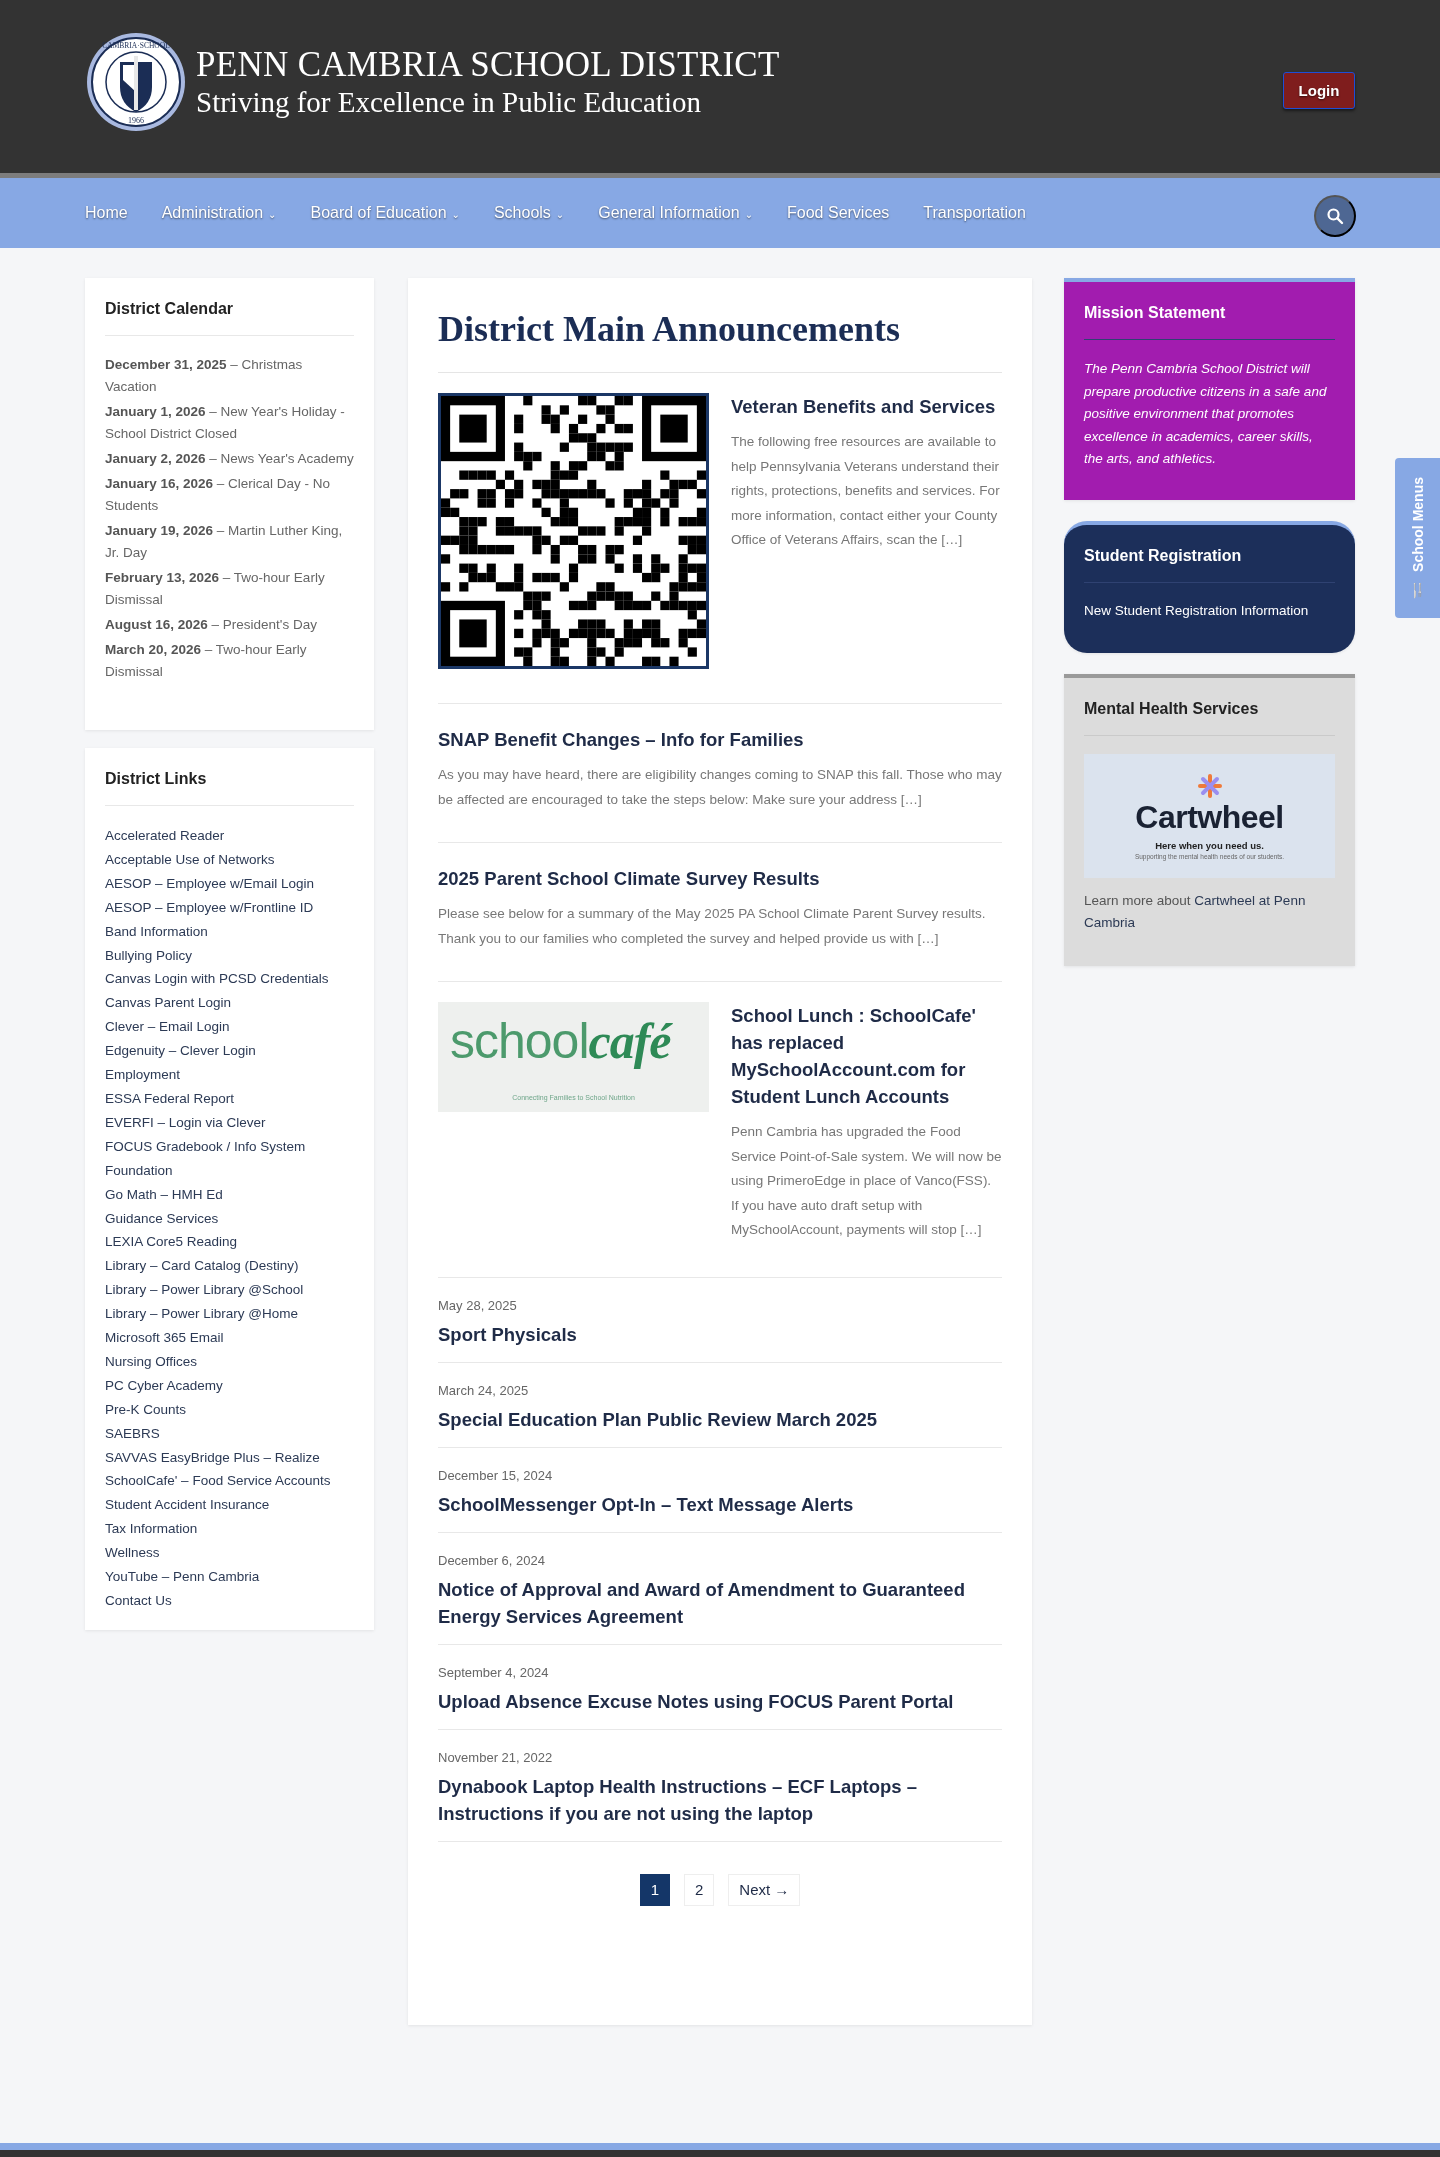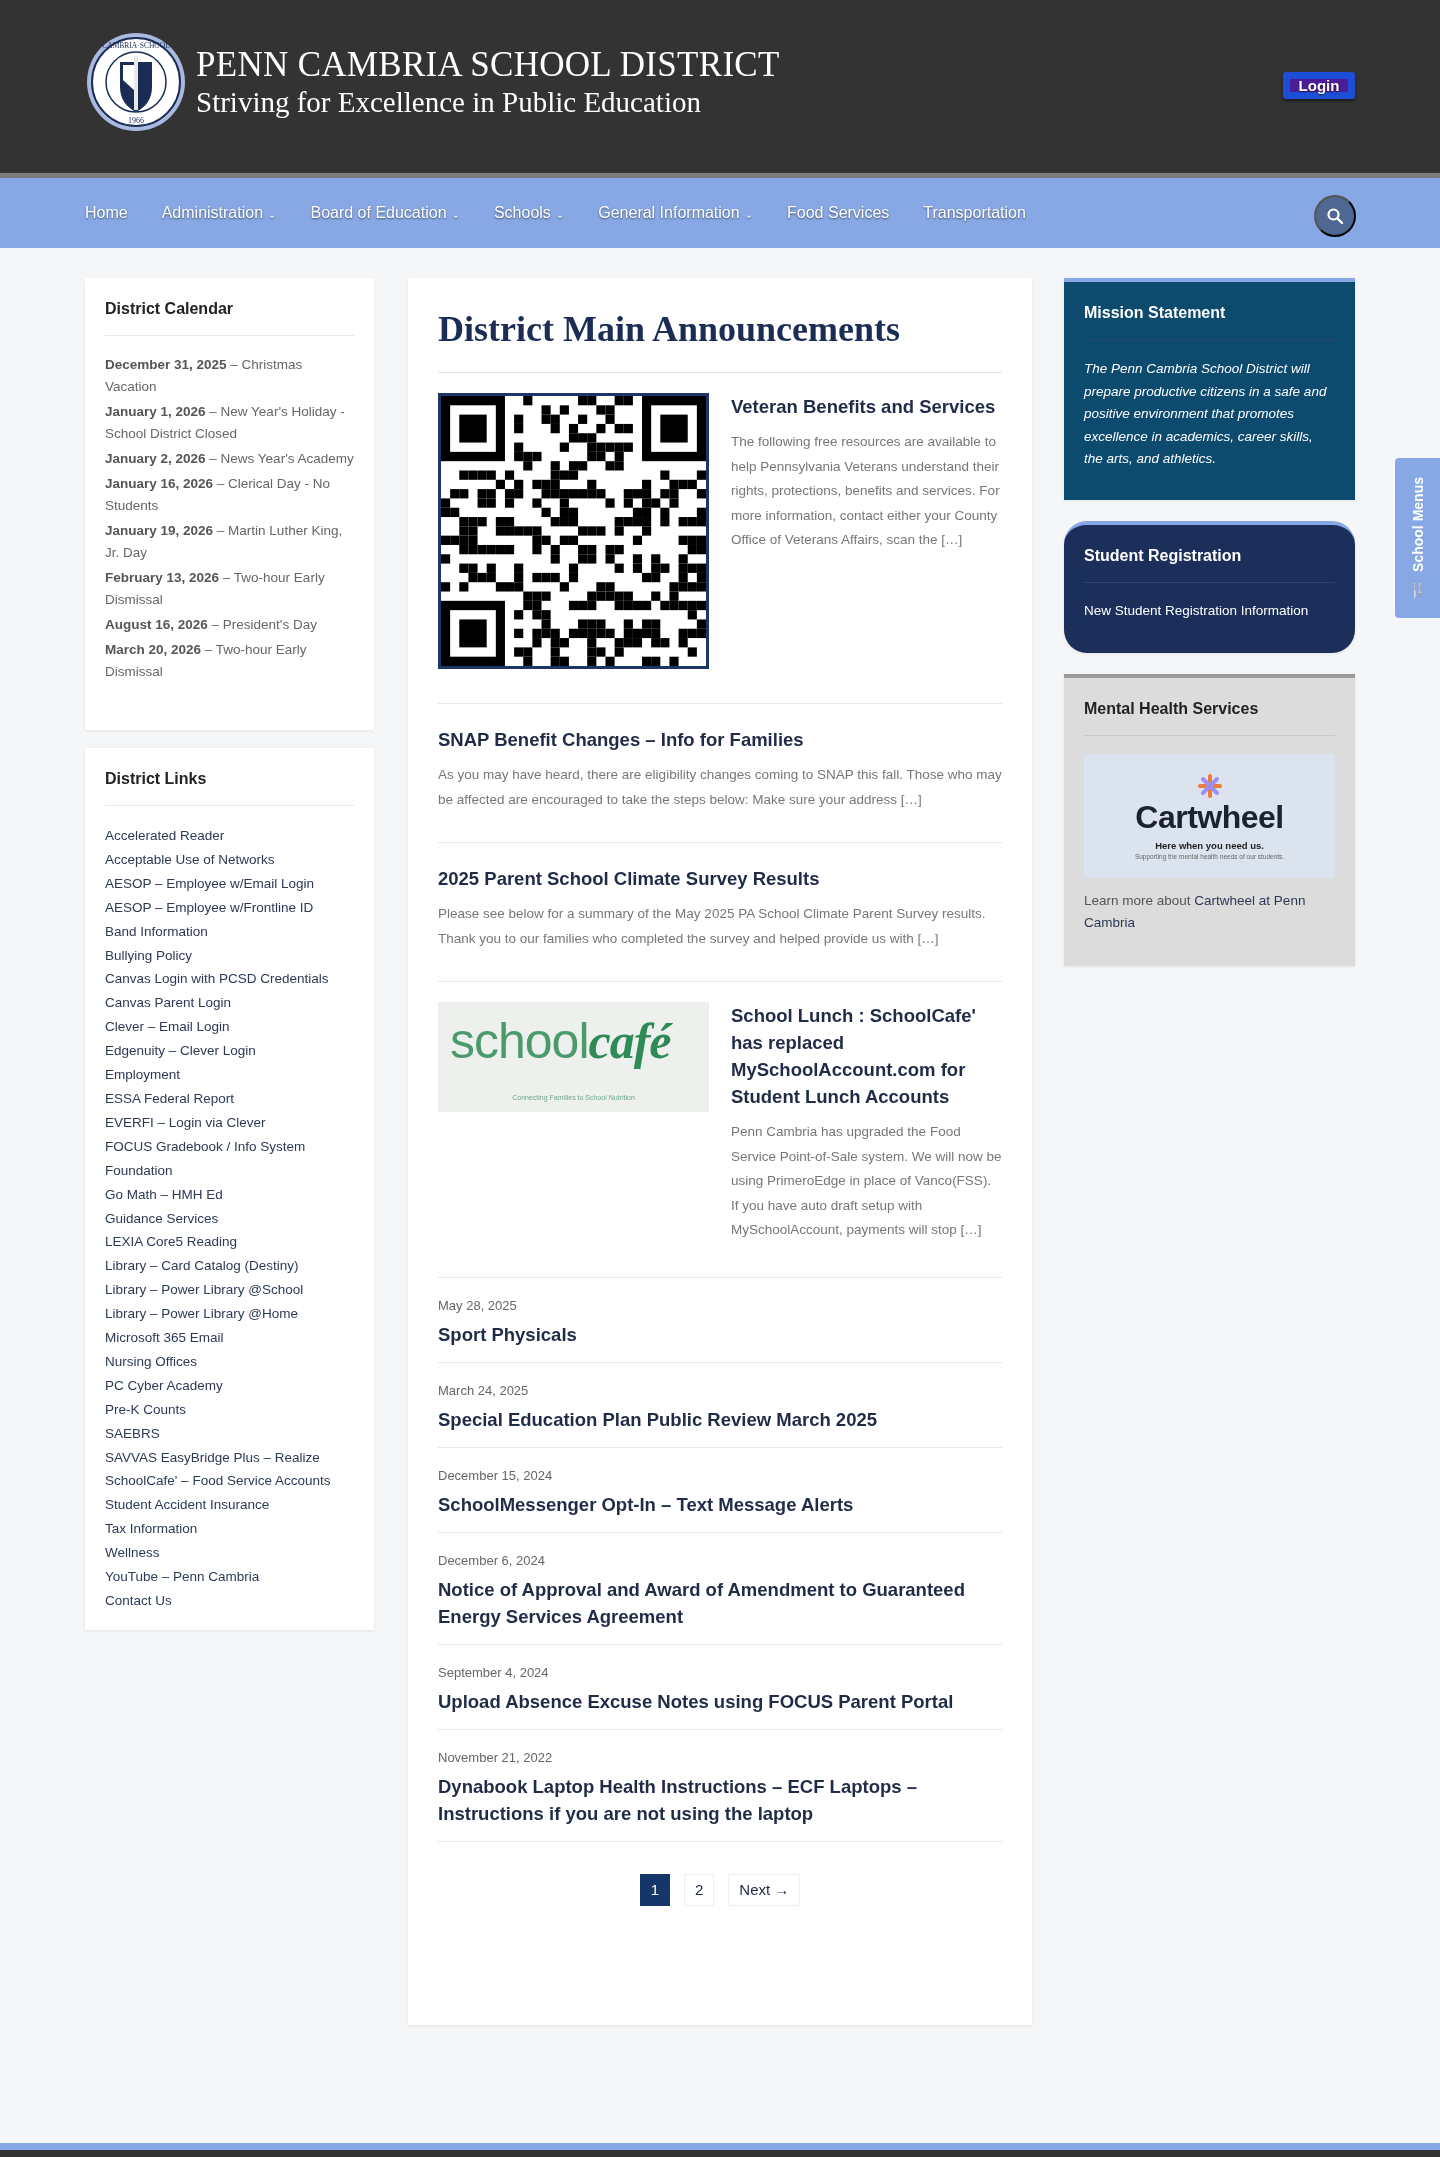--- a/index.html
+++ b/index.html
@@ -7,21 +7,21 @@
   body { background: #f5f6f8; font-family: "Liberation Sans", sans-serif; color: #333; }
   a { text-decoration: none; color: inherit; }
 
   
   .site-header { background: #333333; height: 178px; position: relative; border-bottom: 5px solid #7d7d7d; }
   .brand { position: absolute; left: 86px; top: 32px; display: flex; align-items: center; }
   .seal { width: 100px; height: 100px; }
   .brand-text { margin-left: 10px; color: #fff; font-family: "Liberation Serif", serif; }
   .brand-title { font-size: 35px; letter-spacing: 0.3px; line-height: 40px; }
   .brand-tagline { font-size: 29px; line-height: 34px; }
-  .login-btn { position: absolute; left: 1283px; top: 72px; width: 72px; height: 27px; background: #4c1d95; border: 7px solid #1d4ed8; border-radius: 3px; color: #fff; font-weight: bold; font-size: 15px; text-shadow: 0 1px 2px rgba(0,0,0,.6); display: flex; align-items: center; justify-content: center; box-shadow: 0 2px 3px rgba(0,0,0,.5); cursor: pointer; }
+  .login-btn { position: absolute; left: 1283px; top: 72px; width: 72px; height: 37px; background: #7f1d1d; border: 1px solid #1d4ed8; border-radius: 3px; color: #fff; font-weight: bold; font-size: 15px; text-shadow: 0 1px 2px rgba(0,0,0,.6); display: flex; align-items: center; justify-content: center; box-shadow: 0 2px 3px rgba(0,0,0,.5); cursor: pointer; }
 
   
   .main-nav { background: #87a8e4; height: 70px; position: relative; }
   .nav-list { position: absolute; left: 85px; top: 0; height: 70px; display: flex; align-items: center; list-style: none; }
   .nav-item { color: #fff; font-size: 16px; margin-right: 34px; text-shadow: 0 1px 2px rgba(0,0,0,.55); display: flex; align-items: center; cursor: pointer; }
   .nav-item .chev { font-size: 10px; margin-left: 5px; margin-top: 2px; }
   .search-btn { position: absolute; left: 1314px; top: 195px; width: 42px; height: 42px; border-radius: 50%; background: #4e6793; display: flex; align-items: center; justify-content: center; cursor: pointer; }
 
   
   .content { position: relative; height: 1895px; }
@@ -47,21 +47,21 @@
   .post-dated { padding: 20px 0 14px; }
   .post-date { font-size: 13px; color: #666; margin-bottom: 8px; }
 
   .qr { width: 271px; height: 276px; border: 3px solid #1b3766; background: #fff; position: relative; overflow: hidden; }
   .cafe { width: 271px; height: 110px; background: #eef0ee; position: relative; }
 
   .pagination { display: flex; justify-content: center; gap: 14px; margin-top: 32px; }
   .page-btn { height: 32px; min-width: 30px; padding: 0 10px; display: flex; align-items: center; justify-content: center; font-size: 15px; color: #1f2b47; border: 1px solid #eee; background: #fff; cursor: pointer; }
   .page-btn.active { background: #143668; color: #fff; border-color: #143668; }
 
-  .mission { left: 1064px; top: 30px; width: 291px; height: 222px; background: #0c4a6e; border-top: 4px solid #87a8e4; padding: 22px 20px; }
+  .mission { left: 1064px; top: 30px; width: 291px; height: 222px; background: #a21caf; border-top: 4px solid #87a8e4; padding: 22px 20px; }
   .mission .widget-title, .reg .widget-title { color: #fff; border-bottom-color: #2f4272; }
   .mission-text { color: #fff; font-style: italic; font-size: 13.5px; line-height: 22.5px; }
   .reg { left: 1064px; top: 273px; width: 291px; height: 132px; background: #1c2f5a; border-top: 4px solid #87a8e4; padding: 22px 20px; border-radius: 23px; }
   .reg-link { color: #fff; font-size: 13.5px; cursor: pointer; }
   .mh { left: 1064px; top: 426px; width: 291px; height: 292px; background: #dcdcdc; border-top: 4px solid #9a9a9a; padding: 22px 20px; }
   .mh .widget-title { border-bottom-color: #cacaca; }
   .cartwheel { width: 251px; height: 124px; background: #dbe3ee; display: flex; flex-direction: column; align-items: center; justify-content: center; cursor: pointer; }
   .cw-name { font-size: 32px; color: #1a2233; font-weight: bold; letter-spacing: -0.5px; }
   .cw-tag { font-size: 9.5px; font-weight: bold; color: #222; margin-top: 4px; }
   .cw-sub { font-size: 6.5px; color: #666; margin-top: 2px; }

